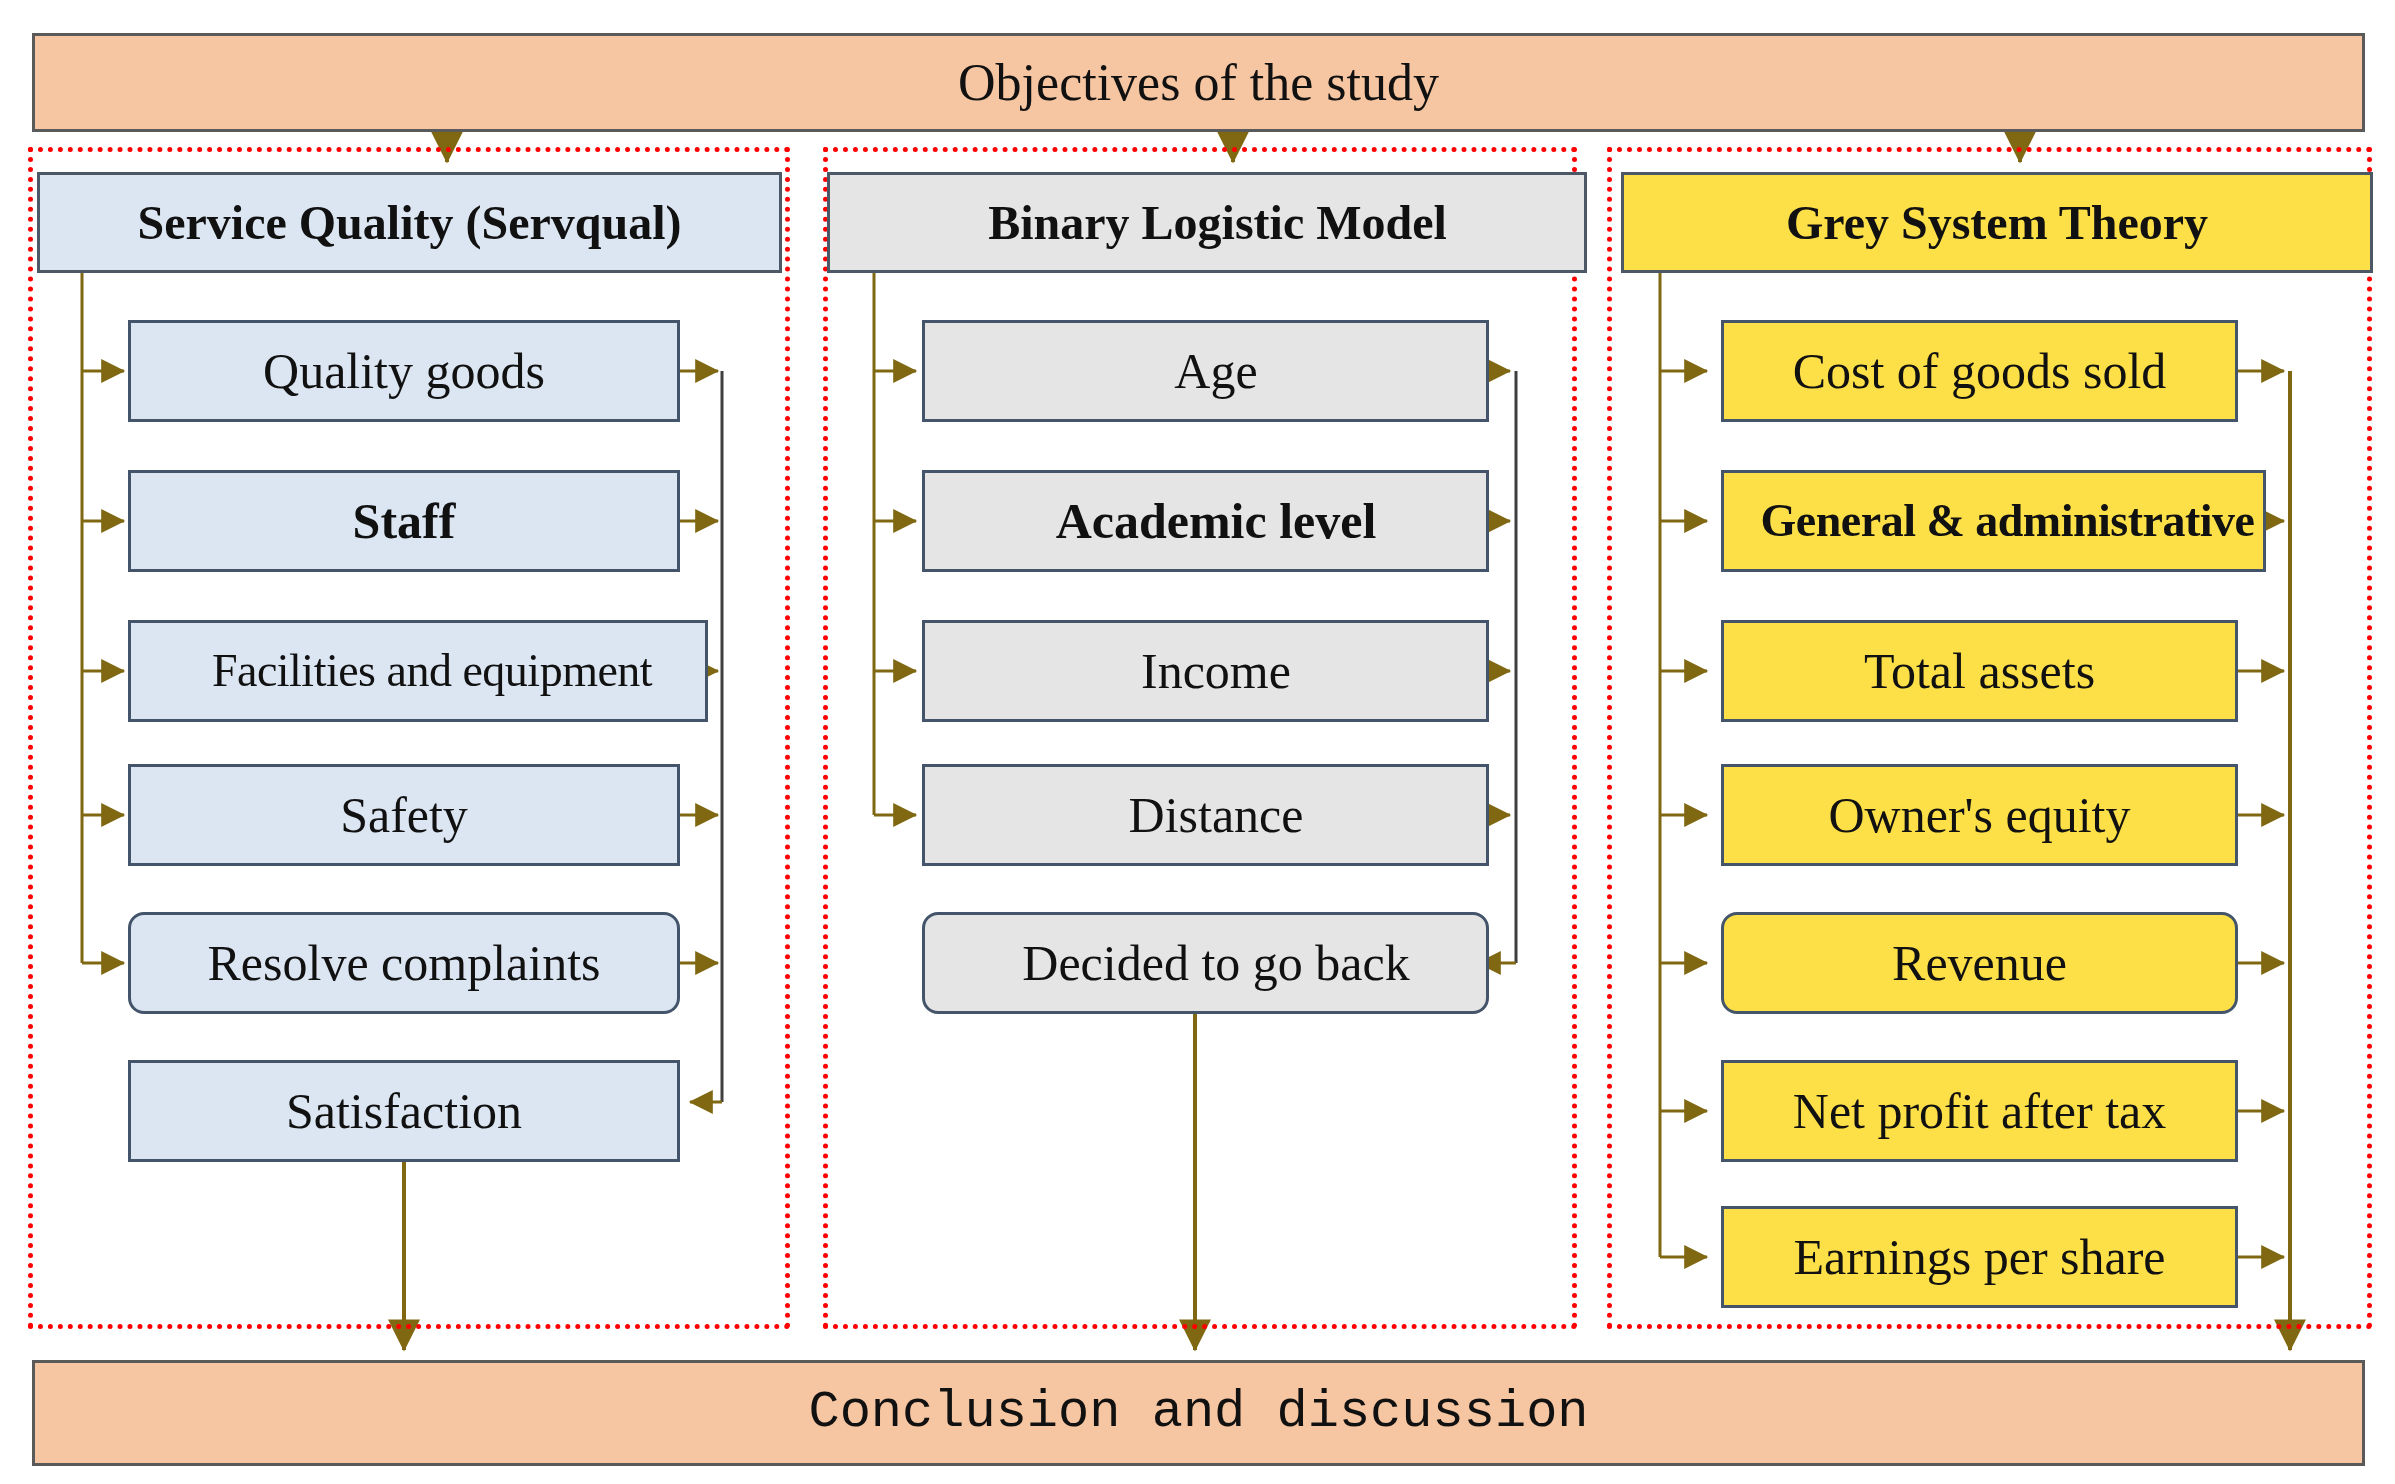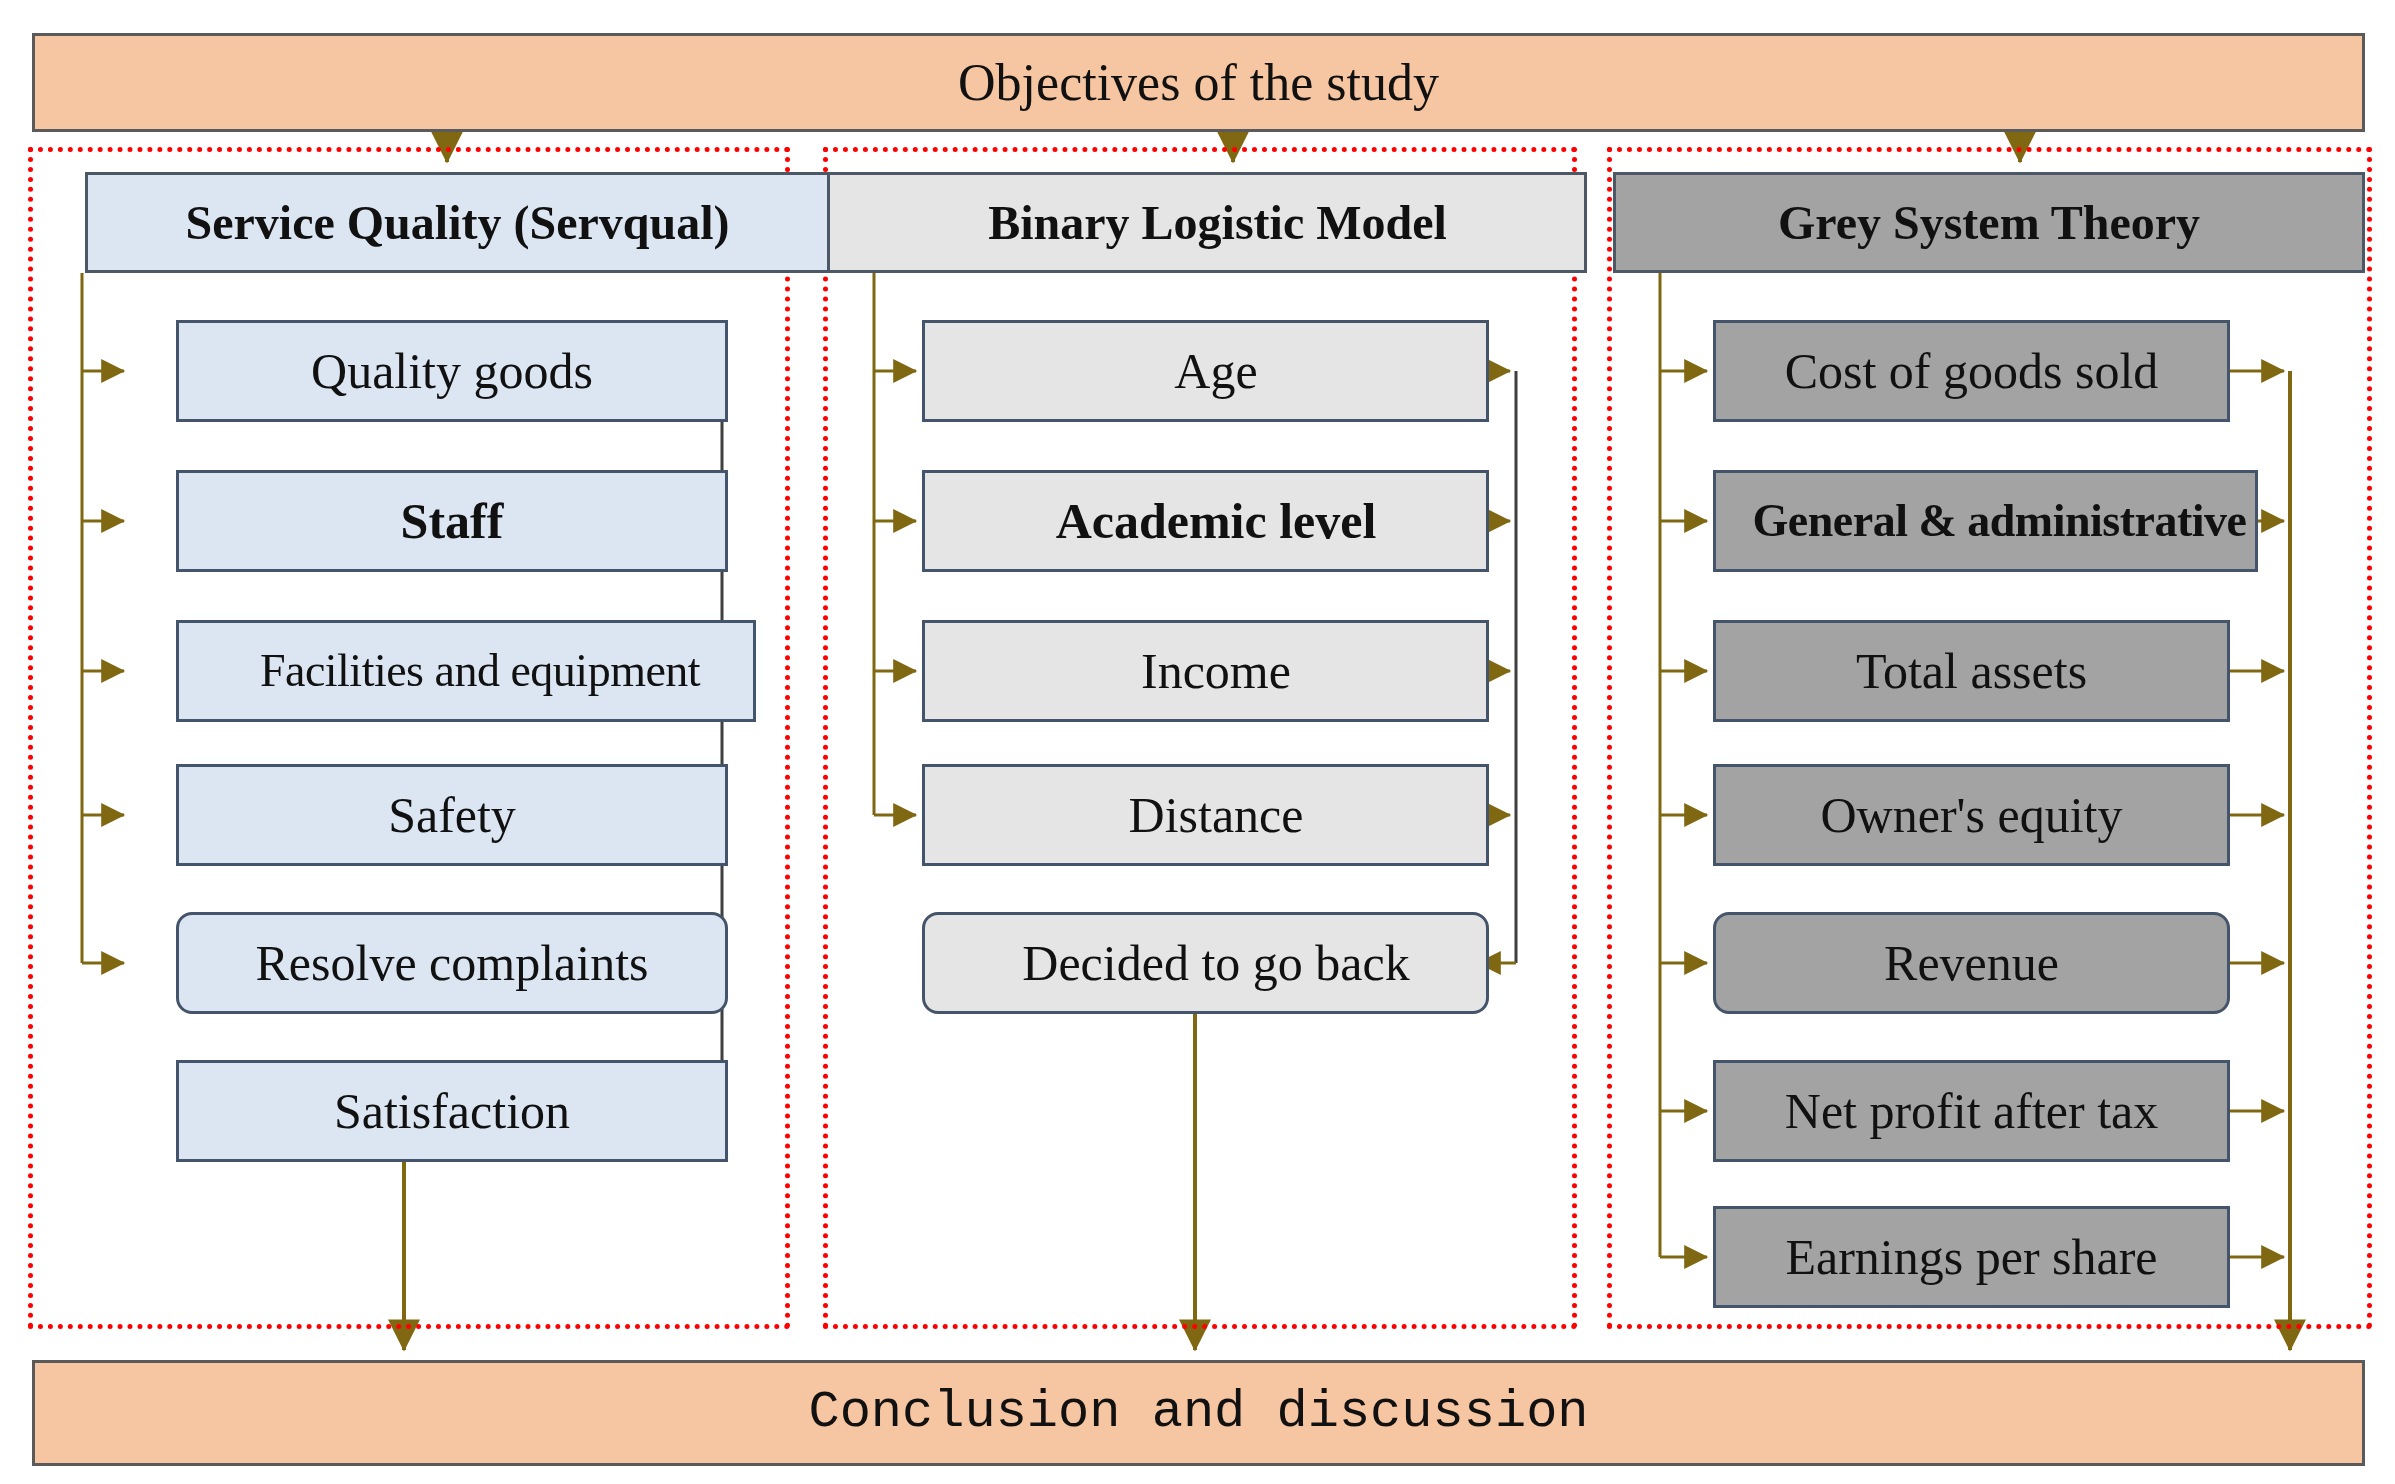--- a/index.html
+++ b/index.html
@@ -32,23 +32,23 @@
   .hdr.h3{left:1613px;width:746px;}
   .item{
     position:absolute;height:96px;border:3px solid #44546A;
     display:flex;align-items:center;justify-content:center;
     font-size:50px;line-height:1;white-space:nowrap;
   }
   .item.long{font-size:46px;letter-spacing:-0.5px;padding-left:28px;}
   .col1{left:128px;width:546px;}
   .col2{left:922px;width:540px;}
   .col3{left:1713px;width:511px;}
-  .c1{background:#DCE6F2;margin-left:48px;}
+  .c1{background:#DCE6F2;}
   .c2{background:#e5e5e5;padding-left:21px;}
-  .c3{background:#a3a3a3;}
+  .c3{background:#fde047;margin-left:8px;}
   .r1{top:320px;} .r2{top:470px;font-weight:bold;} .r3{top:620px;} .r4{top:764px;}
   .r5{top:912px;border-radius:16px;} .r6{top:1060px;} .r7{top:1206px;}
   svg.wires{position:absolute;left:0;top:0;width:2395px;height:1484px;pointer-events:none;}
 </style>
 </head>
 <body>
 
 <div class="canvas">
 
   <svg class="wires" viewBox="0 0 2395 1484">

